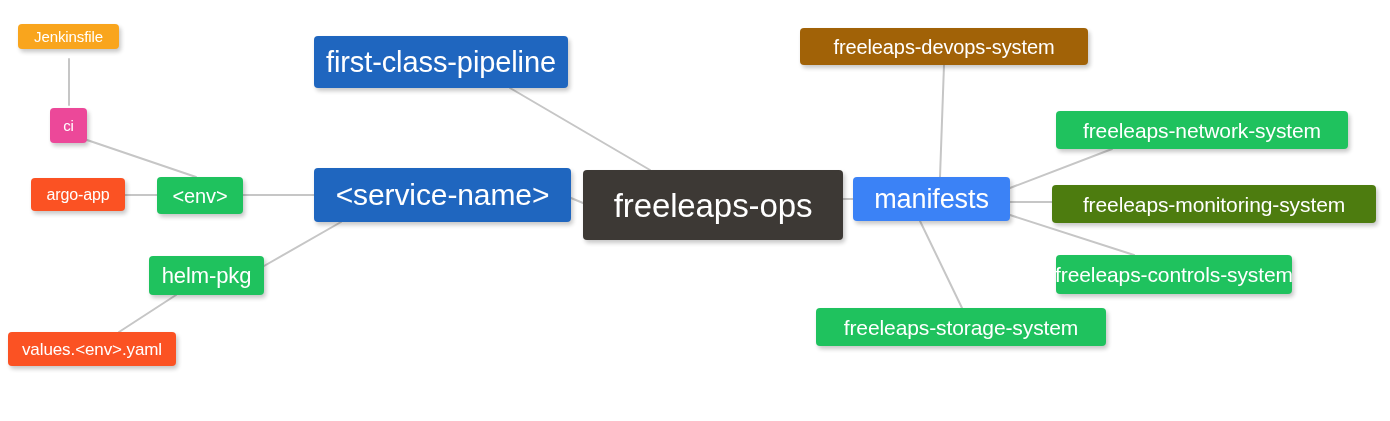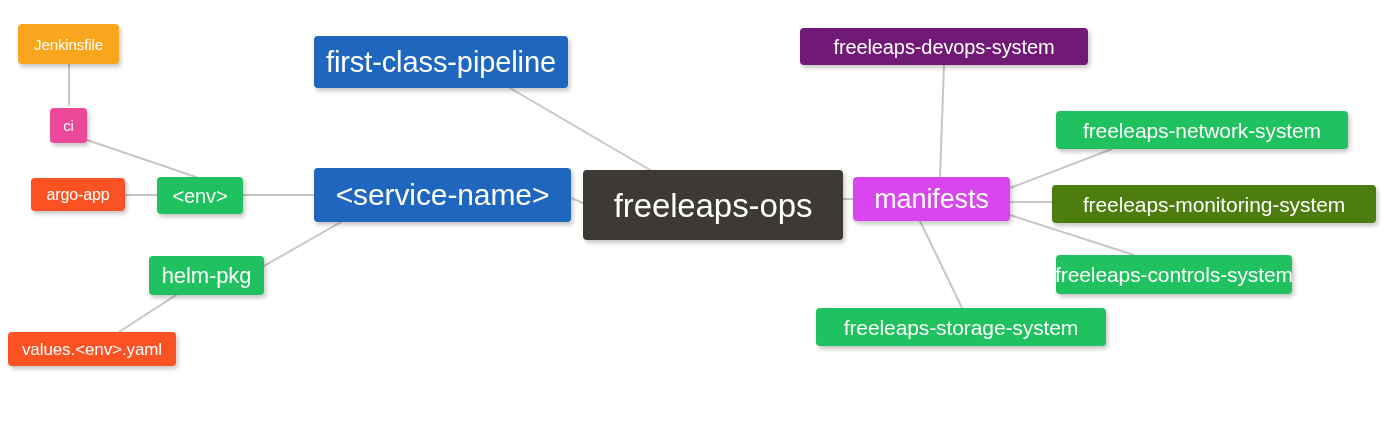--- a/index.html
+++ b/index.html
@@ -60,51 +60,51 @@
       <line x1="571" y1="198" x2="583" y2="203" stroke="#c6c6c6" stroke-width="2" stroke-linecap="round"></line>
       <line x1="510" y1="88" x2="650" y2="170" stroke="#c6c6c6" stroke-width="2" stroke-linecap="round"></line>
       <line x1="843" y1="199" x2="853" y2="199" stroke="#c6c6c6" stroke-width="2" stroke-linecap="round"></line>
       <line x1="940" y1="177" x2="944" y2="65" stroke="#c6c6c6" stroke-width="2" stroke-linecap="round"></line>
       <line x1="1010" y1="188" x2="1112" y2="149" stroke="#c6c6c6" stroke-width="2" stroke-linecap="round"></line>
       <line x1="1010" y1="202" x2="1052" y2="202" stroke="#c6c6c6" stroke-width="2" stroke-linecap="round"></line>
       <line x1="1010" y1="215" x2="1134" y2="255" stroke="#c6c6c6" stroke-width="2" stroke-linecap="round"></line>
       <line x1="920" y1="221" x2="962" y2="308" stroke="#c6c6c6" stroke-width="2" stroke-linecap="round"></line>
     </svg>
   <div id="nodes">
-      <div class="node" style="left: 18px; top: 24px; width: 101px; height: 40px; background: rgb(249, 165, 29); color: rgb(255, 255, 255); font-size: 15px;">
+      <div class="node" style="left: 18px; top: 24px; width: 101px; height: 25px; background: rgb(249, 165, 29); color: rgb(255, 255, 255); font-size: 15px;">
         <span class="node-label">Jenkinsfile</span>
       </div>
       <div class="node" style="left: 50px; top: 108px; width: 37px; height: 35px; background: #ec4899; color: rgb(255, 255, 255); font-size: 15px;">
         <span class="node-label">ci</span>
       </div>
       <div class="node" style="left: 31px; top: 178px; width: 94px; height: 33px; background: rgb(251, 82, 35); color: rgb(255, 255, 255); font-size: 16px;">
         <span class="node-label">argo-app</span>
       </div>
       <div class="node" style="left: 157px; top: 177px; width: 86px; height: 37px; background: rgb(31, 194, 94); color: rgb(255, 255, 255); font-size: 20px;">
         <span class="node-label">&lt;env&gt;</span>
       </div>
       <div class="node" style="left: 314px; top: 168px; width: 257px; height: 54px; background: rgb(31, 102, 191); color: rgb(255, 255, 255); font-size: 30px;">
         <span class="node-label">&lt;service-name&gt;</span>
       </div>
       <div class="node" style="left: 583px; top: 170px; width: 260px; height: 70px; background: rgb(61, 57, 53); color: rgb(255, 255, 255); font-size: 33px;">
         <span class="node-label">freeleaps-ops</span>
       </div>
-      <div class="node" style="left: 853px; top: 177px; width: 157px; height: 44px; background: #d946ef; color: rgb(255, 255, 255); font-size: 27px;">
+      <div class="node" style="left: 853px; top: 177px; width: 157px; height: 44px; background: #3b82f6; color: rgb(255, 255, 255); font-size: 27px;">
         <span class="node-label">manifests</span>
       </div>
       <div class="node" style="left: 314px; top: 36px; width: 254px; height: 52px; background: rgb(31, 102, 191); color: rgb(255, 255, 255); font-size: 29px;">
         <span class="node-label">first-class-pipeline</span>
       </div>
       <div class="node" style="left: 149px; top: 256px; width: 115px; height: 39px; background: rgb(31, 194, 94); color: rgb(255, 255, 255); font-size: 22px;">
         <span class="node-label">helm-pkg</span>
       </div>
       <div class="node" style="left: 8px; top: 332px; width: 168px; height: 34px; background: rgb(251, 82, 35); color: rgb(255, 255, 255); font-size: 17px; align-items: center;">
         <span class="node-label">values.&lt;env&gt;.yaml</span>
       </div>
-      <div class="node" style="left: 800px; top: 28px; width: 288px; height: 37px; background: #701a75; color: rgb(255, 255, 255); font-size: 20px;">
+      <div class="node" style="left: 800px; top: 28px; width: 288px; height: 37px; background: #a16207; color: rgb(255, 255, 255); font-size: 20px;">
         <span class="node-label">freeleaps-devops-system</span>
       </div>
       <div class="node" style="left: 1056px; top: 111px; width: 292px; height: 38px; background: rgb(31, 194, 94); color: rgb(255, 255, 255); font-size: 21px; justify-content: center;">
         <span class="node-label">freeleaps-network-system</span>
       </div>
       <div class="node" style="left: 1052px; top: 185px; width: 324px; height: 38px; background: #4d7c0f; color: rgb(255, 255, 255); font-size: 21px;">
         <span class="node-label">freeleaps-monitoring-system</span>
       </div>
       <div class="node" style="left: 1056px; top: 255px; width: 236px; height: 39px; background: rgb(31, 194, 94); color: rgb(255, 255, 255); font-size: 21px;">
         <span class="node-label">freeleaps-controls-system</span>

